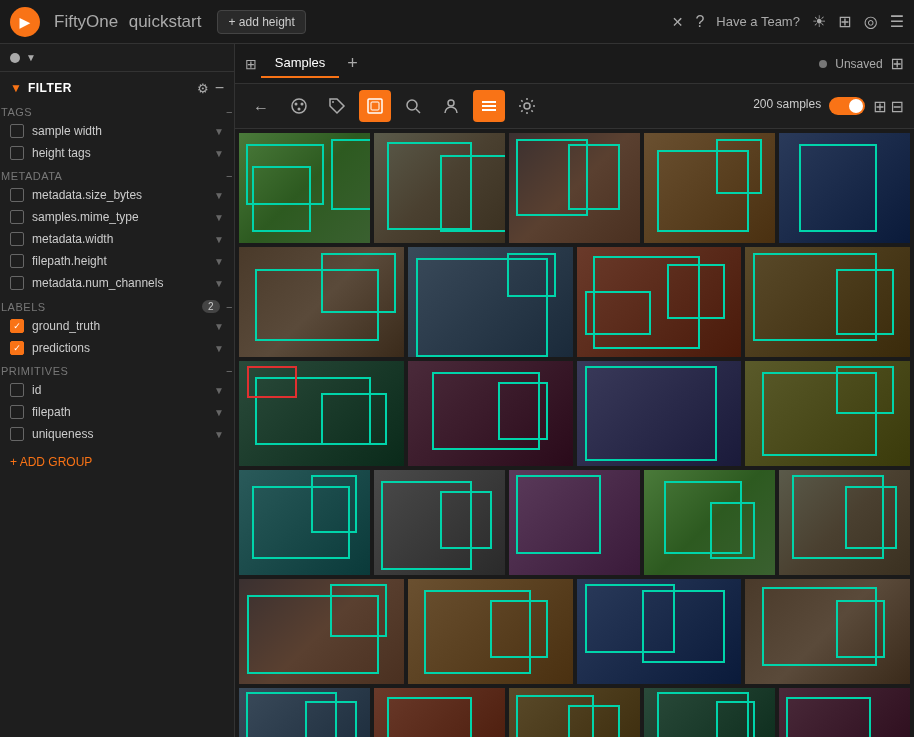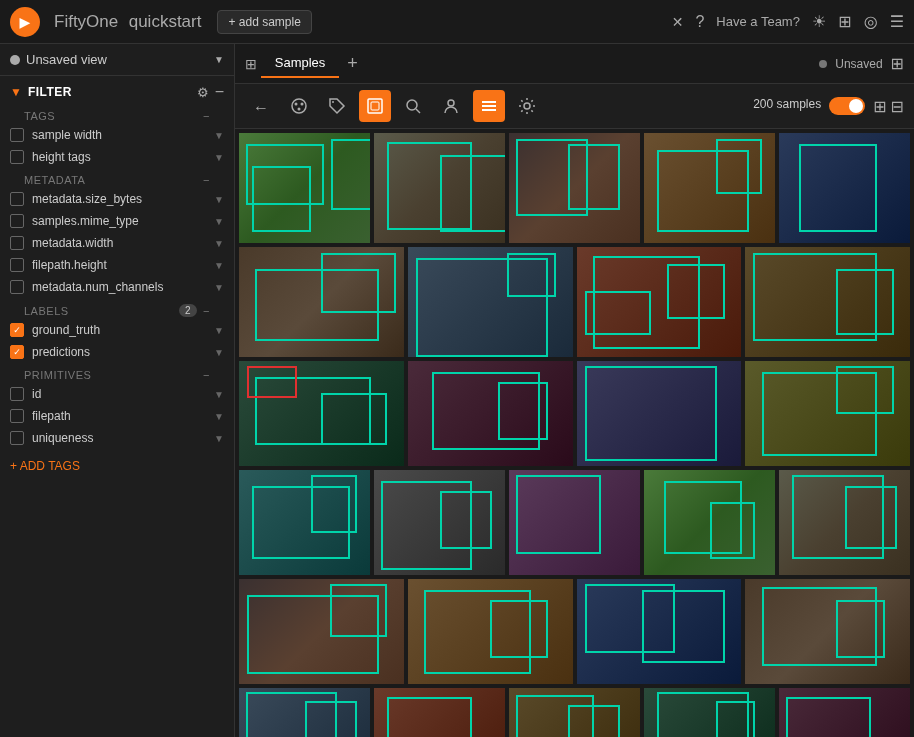--- a/index.html
+++ b/index.html
@@ -28,21 +28,21 @@
     .view-dot { width: 10px; height: 10px; background: #aaa; border-radius: 50%; }
     .view-label { flex: 1; color: #ccc; font-size: 13px; }
     .view-arrow { color: #aaa; font-size: 10px; }
 
     
     .section-header { display: flex; align-items: center; padding: 8px 10px 4px; gap: 6px; }
     .section-title { color: #fff; font-size: 12px; font-weight: bold; text-transform: uppercase; letter-spacing: 0.5px; flex: 1; }
     .section-icon { color: #aaa; font-size: 13px; cursor: pointer; }
     .section-minus { color: #aaa; font-size: 16px; cursor: pointer; line-height: 1; }
 
-    .subsection-label { color: #777; font-size: 11px; text-transform: uppercase; padding: 6px 24px 2px; letter-spacing: 0.5px; display: flex; align-items: center; justify-content: space-between; }
+    .subsection-label { color: #777; font-size: 11px; text-transform: uppercase; padding: 6px 1px 2px; letter-spacing: 0.5px; display: flex; align-items: center; justify-content: space-between; }
 
     .filter-item { display: flex; align-items: center; padding: 4px 10px; gap: 8px; cursor: pointer; }
     .checkbox { width: 14px; height: 14px; border: 1.5px solid #666; border-radius: 2px; flex-shrink: 0; display: flex; align-items: center; justify-content: center; }
     .checkbox.checked { background: #f97316; border-color: #f97316; }
     .checkbox.checked::after { content: '✓'; color: white; font-size: 9px; }
     .filter-label { flex: 1; color: #ccc; font-size: 12px; }
     .filter-arrow { color: #666; font-size: 10px; }
 
     
     .labels-count { background: #444; border-radius: 10px; padding: 1px 6px; font-size: 10px; color: #ccc; }
@@ -103,39 +103,38 @@
 <body>
 
 <div class="topbar">
   <div class="logo">
     <span>▶</span>
   </div>
   <span class="app-name">
     <span>FiftyOne</span>
     <span>quickstart</span>
   </span>
-  <button class="add-stage-btn">+ add sample</button>
+  <button class="add-stage-btn">+ add height</button>
   <div class="topbar-right">
     <span class="close-btn">✕</span>
     <span class="topbar-icon">?</span>
     <span>Have a Team?</span>
     <span class="topbar-icon">☀</span>
     <span class="topbar-icon">⊞</span>
     <span class="topbar-icon">◎</span>
     <span class="topbar-icon">☰</span>
   </div>
 </div>
 
 <div class="main">
 
   <div class="sidebar">
 
     <div class="view-selector">
       <span class="view-dot"></span>
-      <span class="view-label">Unsaved view</span>
       <span class="view-arrow">▼</span>
     </div>
 
     <div class="section-header">
       <span style="color:#f97316;font-size:12px;">▼</span>
       <span class="section-title">FILTER</span>
       <span class="section-icon">⚙</span>
       <span class="section-minus">−</span>
     </div>
 
@@ -215,21 +214,21 @@
       <div class="checkbox"></div>
       <span class="filter-label">filepath</span>
       <span class="filter-arrow">▼</span>
     </div>
     <div class="filter-item">
       <div class="checkbox"></div>
       <span class="filter-label">uniqueness</span>
       <span class="filter-arrow">▼</span>
     </div>
 
-    <div class="add-group">+ ADD TAGS</div>
+    <div class="add-group">+ ADD GROUP</div>
   </div>
 
   <div class="content">
 
     <div class="tabs-bar">
       <span style="color:#aaa;font-size:14px;cursor:pointer;">⊞</span>
       <div class="tab active">
         <span>Samples</span>
       </div>
       <span class="tab-add">+</span>

